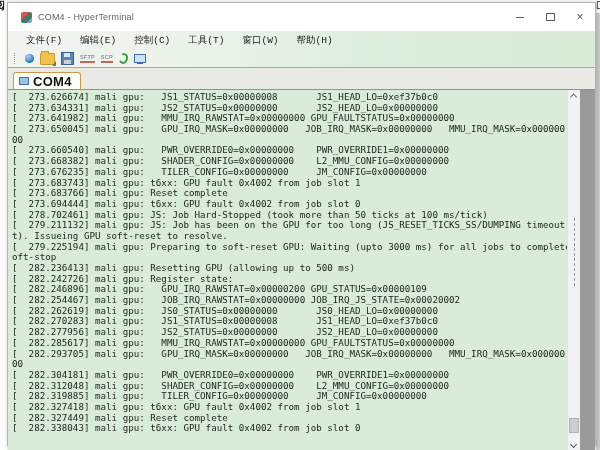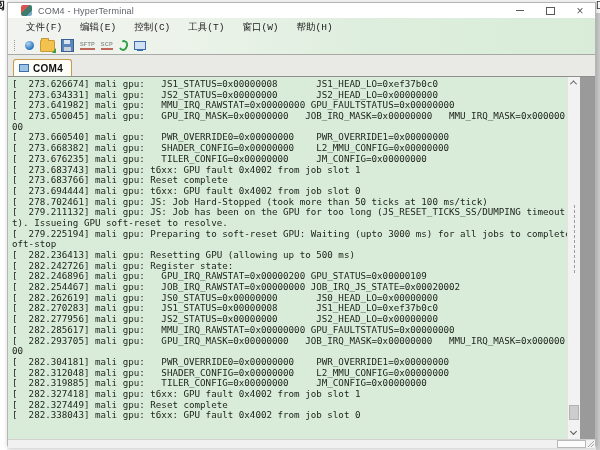--- a/index.html
+++ b/index.html
@@ -8,21 +8,21 @@
   
   .bg-left{position:absolute;left:0;top:0;width:7px;height:450px;background:#ffffff;overflow:hidden;}
   .bg-left .frag{position:absolute;left:-6px;top:-2px;font-size:11px;color:#222;font-weight:bold;}
   .bg-right{position:absolute;right:0;top:0;width:4px;height:450px;background:#cfcfcf;}
   .bg-topright{position:absolute;right:0;top:0;width:4px;height:13px;background:#fff;overflow:hidden;}
   .bg-topright .frag{position:absolute;left:0;top:0;font-size:10px;color:#333;}
   
   .win{position:absolute;left:7px;top:2px;width:589px;height:444px;box-sizing:border-box;
        background:#ffffff;border:1px solid #b5b5b5;box-shadow:1px 2px 5px rgba(0,0,0,.22);}
   
-  .titlebar{height:15px;display:flex;align-items:center;padding-left:13px;background:#fff;}
+  .titlebar{height:28px;display:flex;align-items:center;padding-left:13px;background:#fff;}
   .appicon{width:11px;height:11px;border-radius:2px;flex:0 0 auto;
            background:linear-gradient(135deg,#d9534f 0 40%,#3e7d6e 40% 75%,#7da9c9 75% 100%);}
   .title-text{font-size:9px;color:#5f6368;margin-left:6px;letter-spacing:.2px;}
   .controls{margin-left:auto;display:flex;height:100%;}
   .ctl{width:30px;height:100%;display:flex;align-items:center;justify-content:center;color:#5a5a5a;}
   .ctl-min i{display:block;width:8px;height:0;border-top:1px solid #5a5a5a;}
   .ctl-max i{display:block;width:7px;height:6px;border:1px solid #5a5a5a;}
   .ctl-close{font-size:12px;line-height:10px;}
   
   .chrome{background:linear-gradient(to right,#f2f3f0 0%,#ecf3ea 30%,#deeede 60%,#d8ecd8 100%);}
@@ -49,21 +49,21 @@
                 border-left-color:transparent;transform:rotate(20deg);}
   .tb-monitor{width:12px;height:10px;position:relative;}
   .tb-monitor i{display:block;width:10px;height:7px;border:1px solid #3d6ea5;background:#cfe3f5;}
   .tb-monitor:after{content:"";position:absolute;left:3px;bottom:0;width:6px;height:1px;background:#3d6ea5;}
   
   .tabrow{height:21px;background:#e9eae6;display:flex;align-items:flex-end;padding-left:5px;}
   .tab{height:16px;background:#fdfdf8;border:1px solid #c79a4e;border-bottom:none;
        border-radius:3px 3px 0 0;display:flex;align-items:center;gap:4px;padding:0 8px 0 5px;}
   .tab .mini-monitor{width:10px;height:8px;position:relative;}
   .tab .mini-monitor i{display:block;width:8px;height:6px;border:1px solid #3d6ea5;background:#9cc4e8;}
-  .tab-label{font-size:10px;font-weight:bold;color:#101010;letter-spacing:.3px;}
+  .tab-label{font-size:13px;font-weight:bold;color:#101010;letter-spacing:.3px;}
   
   .client{position:relative;height:363px;background:#9a9a9a;border-top:1px solid #8f908c;box-sizing:border-box;}
   .term{position:absolute;left:0;top:0;width:559px;height:100%;background:#d9ecd9;
         box-sizing:border-box;padding:2px 0 0 4px;overflow:hidden;
         font-family:"DejaVu Sans Mono",monospace;font-size:9.2px;line-height:10.7px;
         color:#20261f;white-space:pre;}
   .tline{height:10.7px;}
   .scrollbar{position:absolute;left:559px;top:0;bottom:0;width:13px;background:#f2f2f2;
              border-left:1px solid #e3e3e3;box-sizing:border-box;}
   .sb-arrow{position:absolute;left:3px;width:6px;height:6px;}

